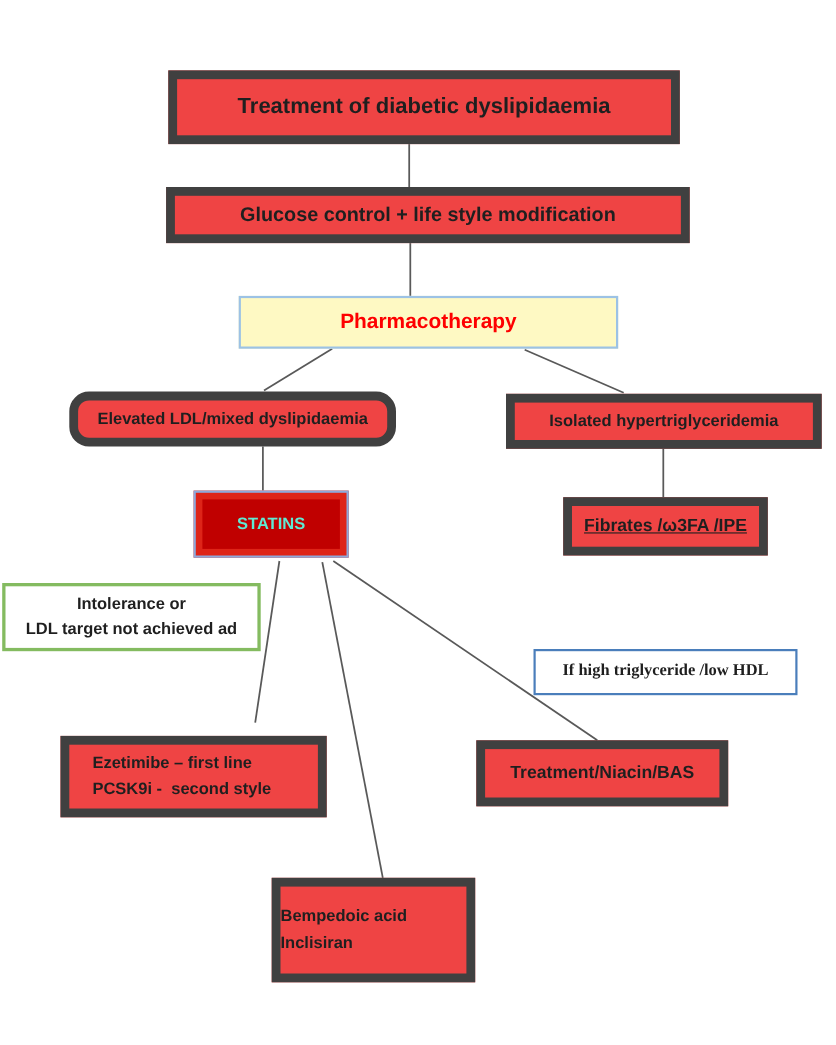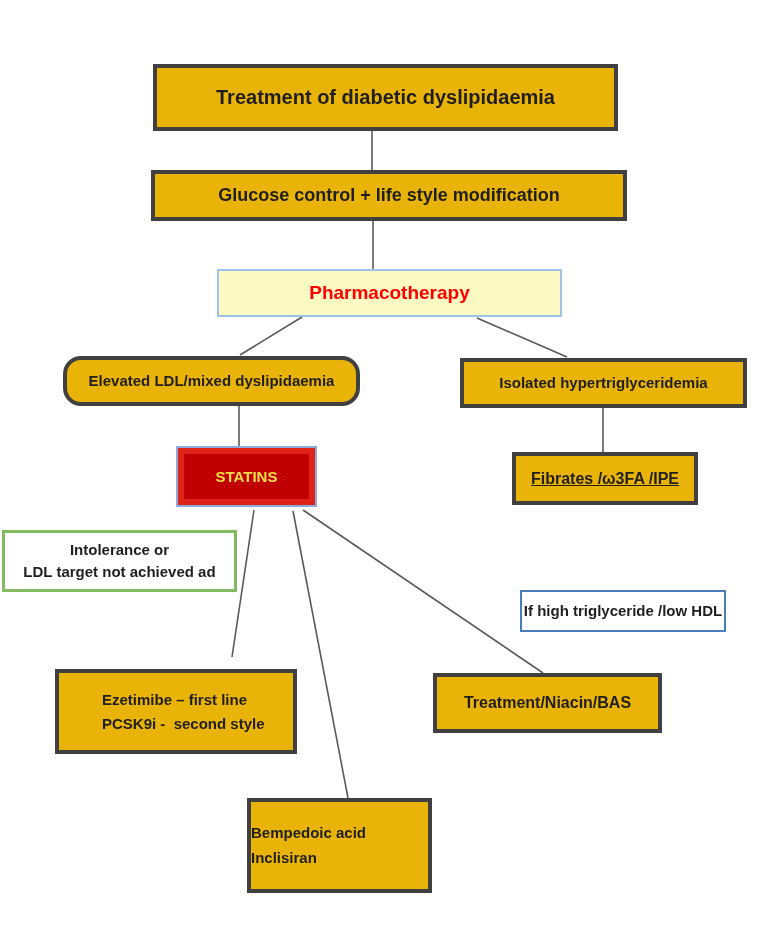--- a/index.html
+++ b/index.html
@@ -28,22 +28,22 @@
     flex-direction: column;
     align-items: center;
     justify-content: center;
     text-align: center;
     font-weight: bold;
     color: #1f1f1f;
     z-index: 2;
     line-height: 1.45;
   }
   .blue {
-    background: #eab308;
-    border: 4px solid #404040;
+    background: #ef4444;
+    border: 8px solid #404040;
   }
   .outline-green {
     background: #ffffff;
     border: 3px solid #84bb60;
     align-items: center;
   }
   .outline-blue {
     background: #ffffff;
     border: 2px solid #4a7ebb;
   }
@@ -61,28 +61,28 @@
   
   #n-root        { left: 153px; top:  64px; width: 465px; height: 67px; font-size: 20px; }
   #n-glucose     { left: 151px; top: 170px; width: 476px; height: 51px; font-size: 18px; }
   #n-pharm       { left: 217px; top: 269px; width: 345px; height: 48px; font-size: 19px; }
   #n-elevated    { left:  63px; top: 356px; width: 297px; height: 50px; font-size: 15px; border-radius: 18px; }
   #n-isolated    { left: 460px; top: 358px; width: 287px; height: 50px; font-size: 15px; }
   #n-statins     { left: 176px; top: 446px; width: 141px; height: 61px; font-size: 15px;
                    background: #de2418; border: 2px solid #8ea9db; padding: 0; }
   #n-statins .inner {
     position: absolute; left: 6px; top: 6px; right: 6px; bottom: 6px;
-    background: #c00000; color: #fde047;
+    background: #c00000; color: #5eead4;
     display: flex; align-items: center; justify-content: center; text-align: center;
   }
   #n-fibrates-ipe   { left: 512px; top: 452px; width: 186px; height: 53px; font-size: 16px; text-decoration: underline; }
   #n-intolerance    { left:   2px; top: 530px; width: 235px; height: 62px; font-size: 15px; }
-  #n-high-tg        { left: 520px; top: 590px; width: 206px; height: 42px; font-size: 15px; }
-  #n-ezetimibe      { left:  55px; top: 669px; width: 242px; height: 85px; font-size: 15px;
-                      padding-left: 43px; line-height: 1.6; }
+  #n-high-tg        { left: 485px; top: 590px; width: 240px; height: 42px; font-size: 15px; font-family: Liberation Serif, serif; }
+  #n-ezetimibe      { left:  55px; top: 669px; width: 242px; height: 74px; font-size: 15px;
+                      padding-left: 21px; line-height: 1.6; }
   #n-fibrates-niacin{ left: 433px; top: 673px; width: 229px; height: 60px; font-size: 16px; }
   #n-bempedoic      { left: 247px; top: 798px; width: 185px; height: 95px; font-size: 15px;
                       line-height: 1.65; }
 </style>
 </head>
 <body>
 
 <div id="canvas">
 
   <svg id="connectors" viewBox="0 0 760 950" xmlns="http://www.w3.org/2000/svg">

